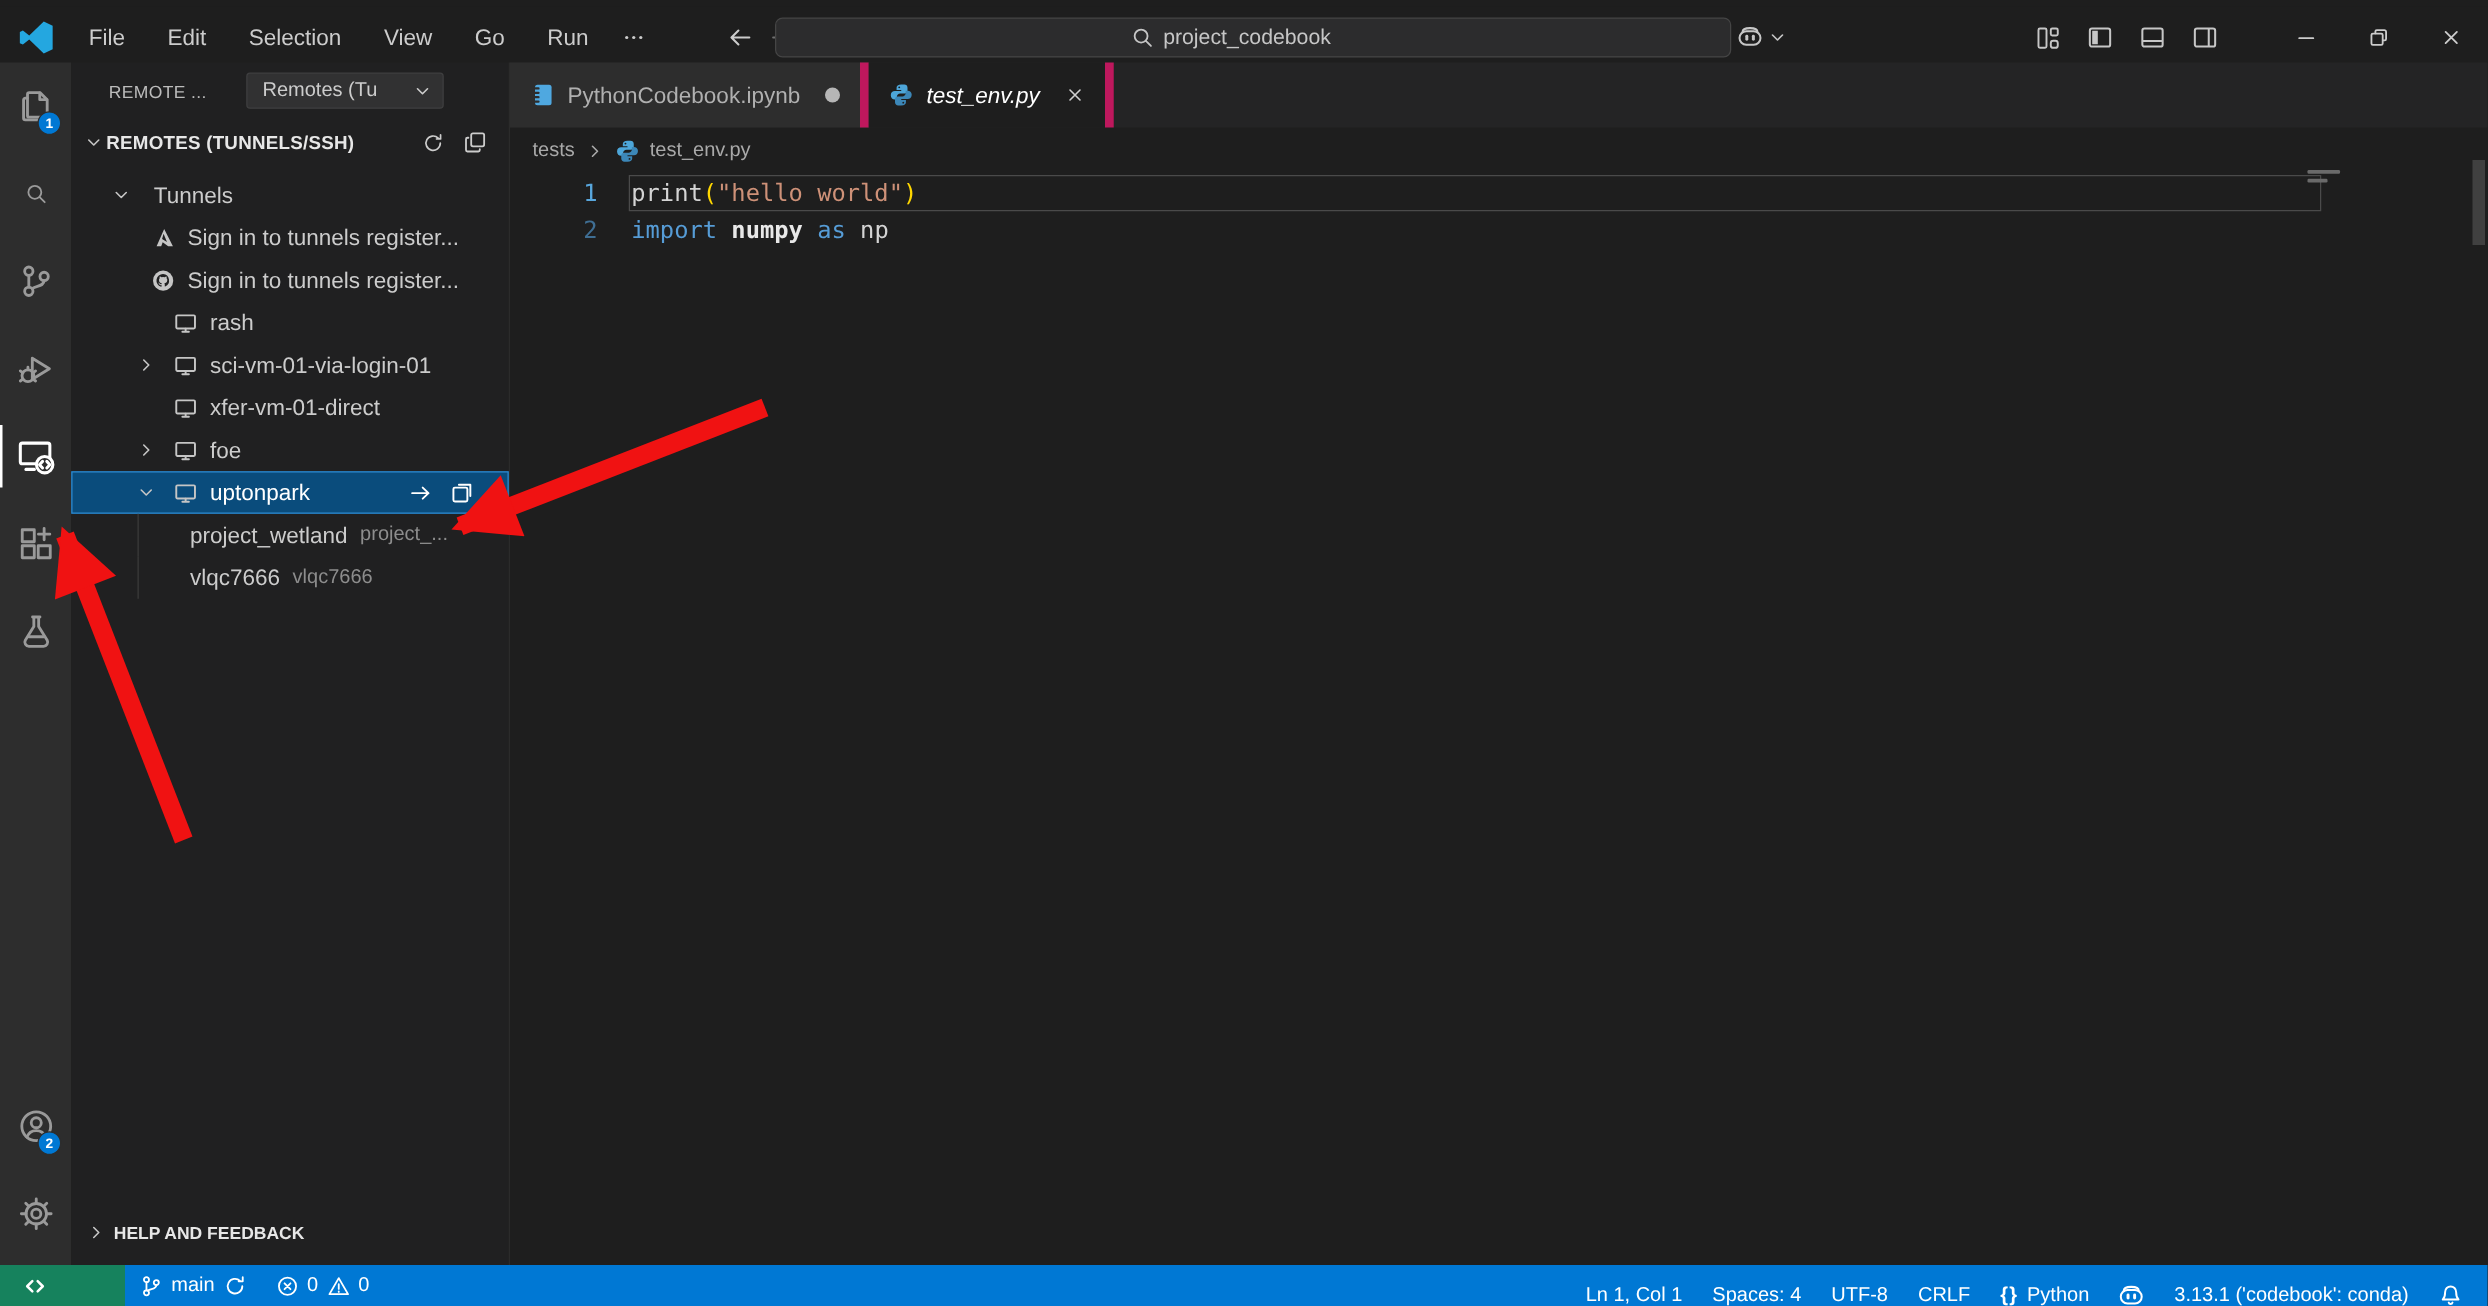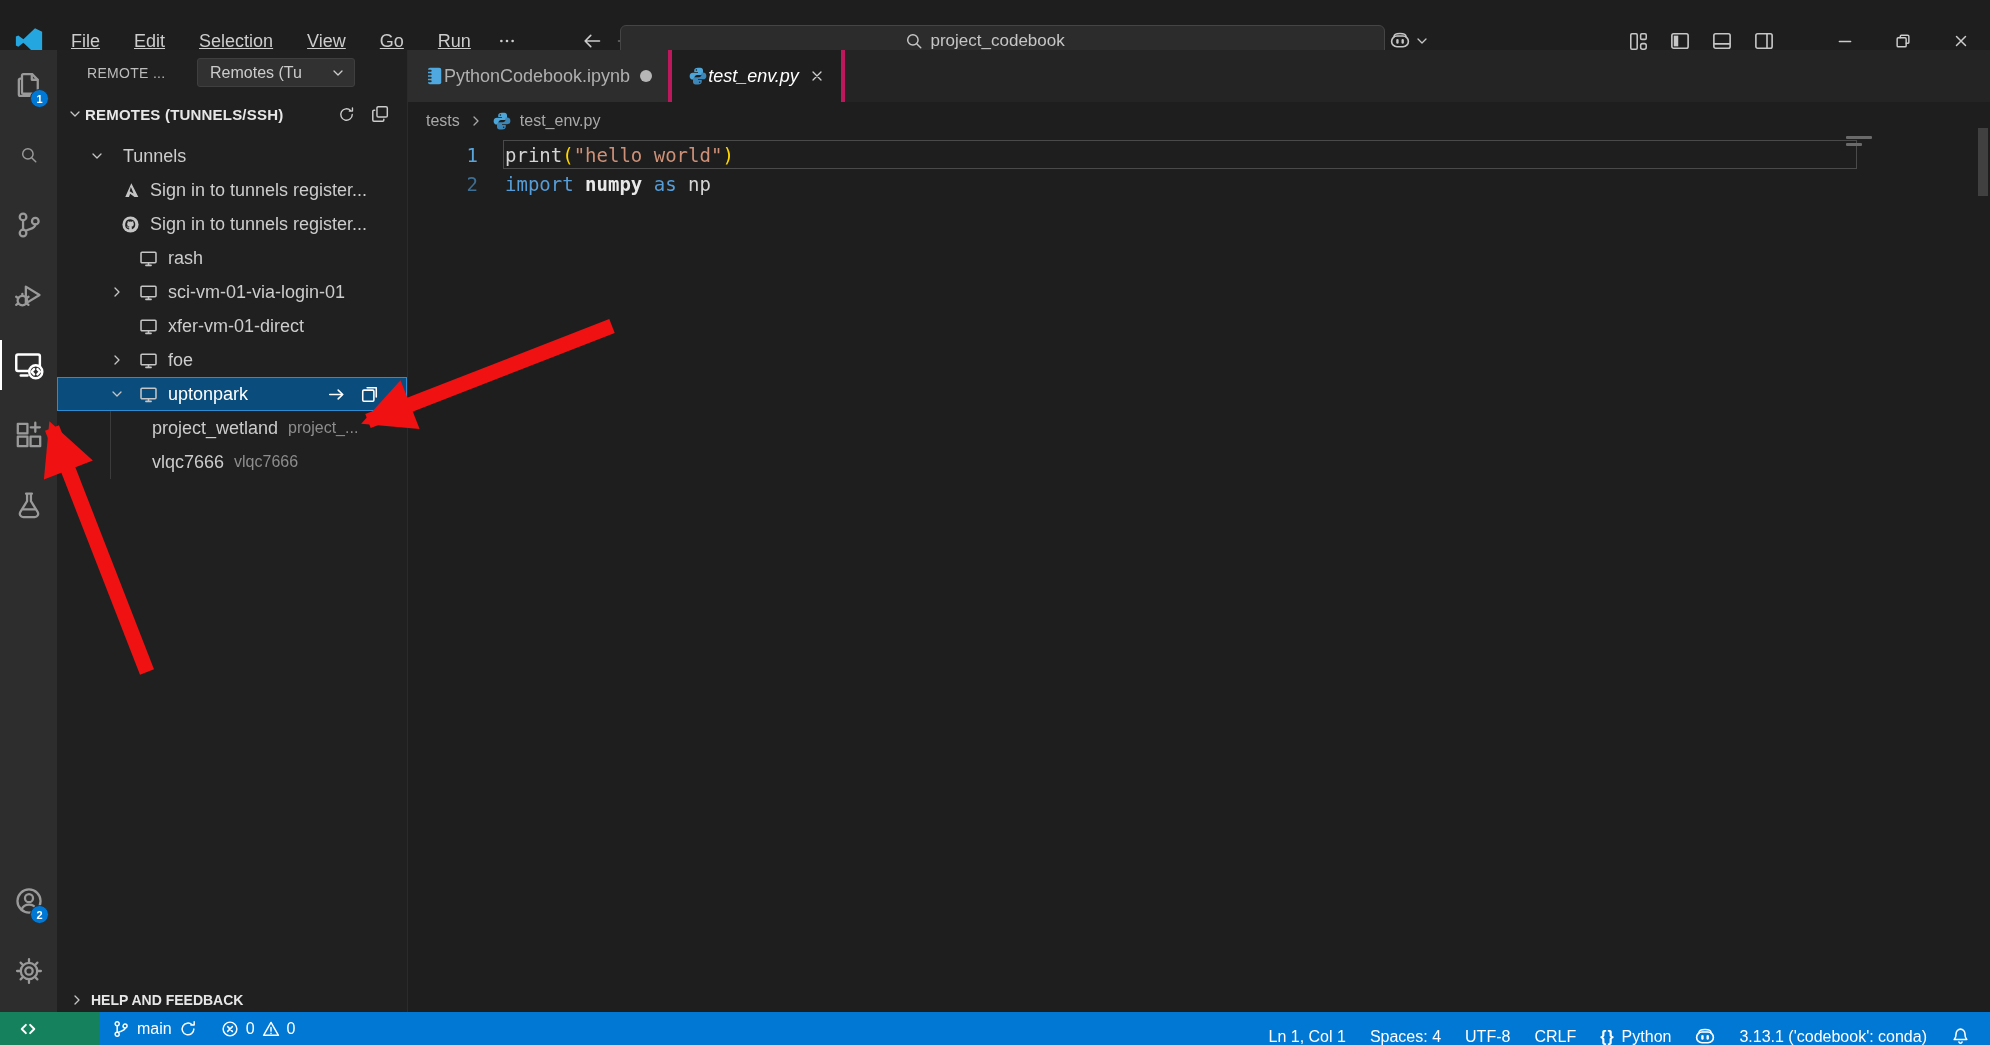--- a/index.html
+++ b/index.html
@@ -3,22 +3,22 @@
 <meta charset="utf-8">
 <style>
   * { margin:0; padding:0; box-sizing:border-box; }
   html,body { width:1990px; height:1045px; overflow:hidden; background:#1e1e1e;
     font-family:"Liberation Sans", sans-serif; -webkit-font-smoothing:antialiased; }
   svg { display:block; }
   .ico { display:inline-flex; align-items:center; justify-content:center; flex:none; }
   .ico svg { stroke:currentColor; fill:none; stroke-width:1.3; stroke-linecap:round; stroke-linejoin:round; }
 
   
-  #titlebar { position:absolute; left:0; top:16px; width:1990px; height:50px;
-    background:var(--titlebar_bg); display:flex; align-items:center; color:#cccccc;text-decoration:underline; }
+  #titlebar { position:absolute; left:0; top:5px; width:1990px; height:50px;
+    background:var(--titlebar_bg); display:flex; align-items:center; color:#cccccc; }
   #logo { width:58px; display:flex; justify-content:center; }
   #menubar { display:flex; align-items:center; gap:8px; }
   .menu-item { padding:5px 13px; font-size:18px; border-radius:5px; }
   .nav-arrows { display:flex; align-items:center; gap:14px; margin-left:52px; }
   #search-box { position:absolute; left:620px; top:9px; width:765px; height:32px;
     background:#2c2c2d; border:1px solid #454545; border-radius:6px;
     display:flex; align-items:center; justify-content:center; gap:8px; color:#c6c6c6; }
   #search-box input { background:transparent; border:none; outline:none; color:#c6c6c6;
     font-size:17px; font-family:"Liberation Sans",sans-serif; width:170px; }
   #title-right { position:absolute; right:0; top:0; height:50px; display:flex; align-items:center; }
@@ -50,28 +50,28 @@
   #section-header { height:38px; display:flex; align-items:center; padding-left:10px; position:relative; }
   #section-title { font-size:15px; font-weight:bold; color:#e7e7e7; letter-spacing:.2px; margin-left:2px; }
   .section-actions { position:absolute; right:18px; top:0; height:38px; display:flex; align-items:center; gap:16px; color:#cccccc; }
   #tree { padding-top:6px; }
   .row { position:relative; height:34px; display:flex; align-items:center; font-size:18px; color:#cccccc; }
   .row .chev { width:16px; margin-right:8px; color:#c5c5c5; }
   .row .desc { margin-left:10px; font-size:16px; color:#8d8d8d; }
   .row.selected { background:var(--selection_bg); outline:1px solid var(--selection_border); outline-offset:-1px; color:#ffffff; }
   .row-actions { position:absolute; right:28px; top:0; height:34px; display:flex; align-items:center; gap:14px; color:#ffffff; }
   .guide { position:absolute; left:53px; top:0; bottom:0; width:1px; background:#3b3b3b; }
-  #help-row { position:absolute; left:0; right:0; bottom:4px; height:30px; display:flex; align-items:flex-end; padding-left:12px; gap:6px; }
+  #help-row { position:absolute; left:0; right:0; bottom:4px; height:30px; display:flex; align-items:flex-start; padding-left:12px; gap:6px; }
   #help-title { font-size:14px; font-weight:bold; color:#e7e7e7; }
 
   
   #editor { position:absolute; left:408px; top:50px; width:1582px; height:962px; background:var(--editor_bg); }
   #tabbar { height:52px; background:var(--tabstrip_bg); display:flex; }
-  .tab { height:52px; display:flex; align-items:center; padding:0 16px; 
-    font-size:18px; color:#b0b0b0; background:var(--tab_inactive_bg); border-right:4px solid #be185d; }
+  .tab { height:52px; display:flex; align-items:center; padding:0 16px; gap:10px;
+    font-size:18px; color:#b0b0b0; background:var(--tab_inactive_bg); border-right:7px solid #be185d; }
   .tab.active { background:var(--tab_active_bg); color:#ffffff; }
   .tab .dot { width:12px; height:12px; border-radius:50%; background:#b6b6b6; margin-left:10px; }
   .tab .close { margin-left:10px; color:#d0d0d0; }
   .tab .lbl.italic { font-style:italic; }
   #breadcrumb { height:38px; display:flex; align-items:center; gap:8px; padding-left:18px;
     font-size:16px; color:#a9a9a9; }
   #code { position:relative; font-family:"DejaVu Sans Mono", monospace; font-size:19px; }
   .cline { position:relative; height:29px; display:flex; align-items:center; }
   .cline .ln { width:70px; text-align:right; color:var(--linenum); flex:none; }
   .cline.current .ln { color:var(--linenum_active); }

